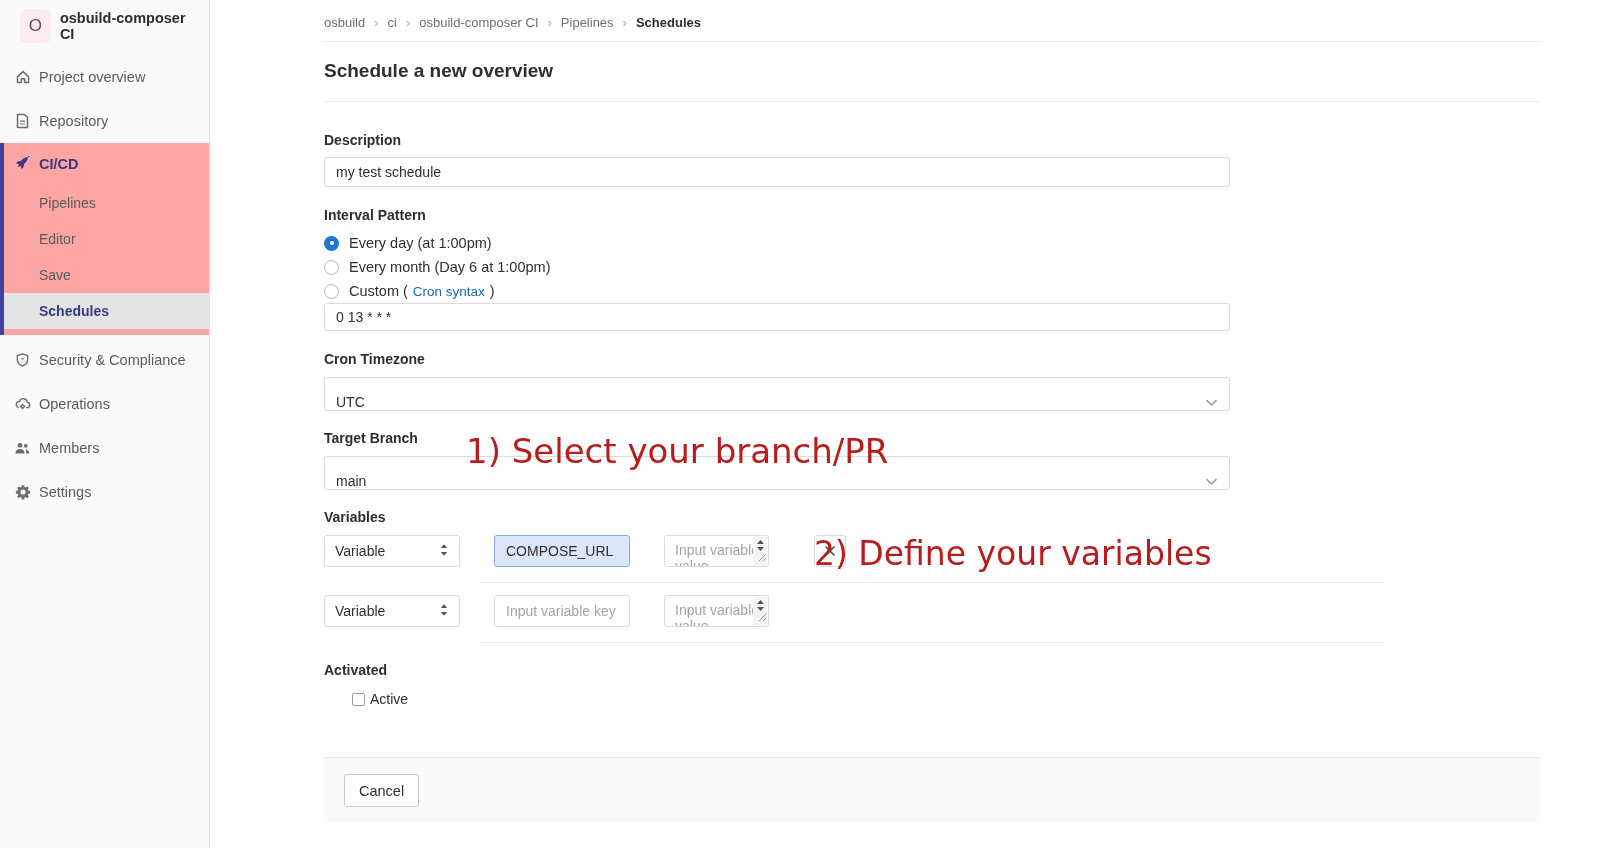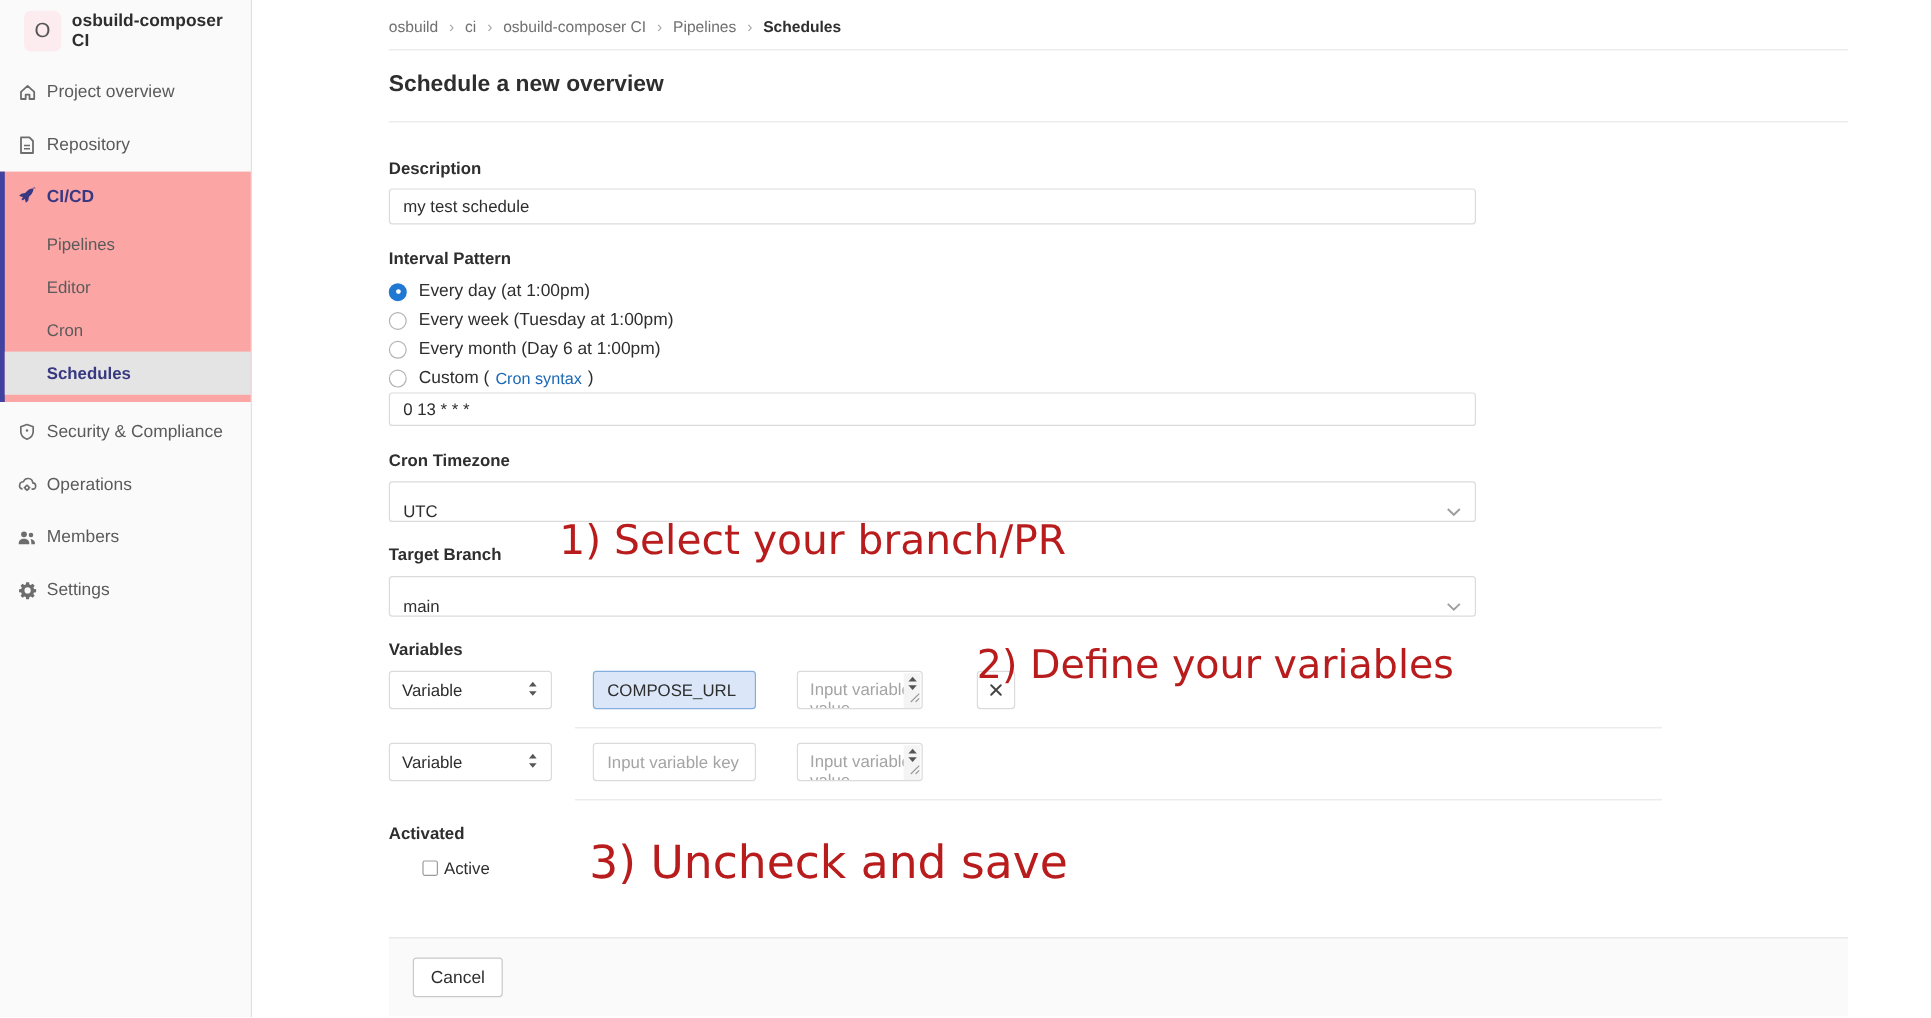--- a/index.html
+++ b/index.html
@@ -168,21 +168,21 @@
           </span>
           <span>CI/CD</span>
         </div>
         <div class="sub-item">
           <span>Pipelines</span>
         </div>
         <div class="sub-item">
           <span>Editor</span>
         </div>
         <div class="sub-item">
-          <span>Cron</span>
+          <span>Save</span>
         </div>
         <div class="sub-item active">
           <span>Schedules</span>
         </div>
       </div>
 
       <div class="nav-item" style="margin-top:3px;">
         <span class="icn">
           <svg width="15" height="16" viewBox="0 0 16 16" fill="none" stroke="currentColor" stroke-width="1.5">
               <path d="M8 1.4l5.5 2v4.1c0 3.4-2.4 5.7-5.5 6.9-3.1-1.2-5.5-3.5-5.5-6.9V3.4z" stroke-linejoin="round"></path>
@@ -246,24 +246,20 @@
       <input class="text-input" type="text" value="my test schedule" style="">
 
       <div class="lbl mt20">Interval Pattern</div>
       <div class="radios">
         <div class="radio-row">
           <span class="radio checked"></span>
           <span>Every day (at 1:00pm)</span>
         </div>
         <div class="radio-row">
           <span class="radio"></span>
-          <span>Every week (Tuesday at 1:00pm)</span>
-        </div>
-        <div class="radio-row">
-          <span class="radio"></span>
           <span>Every month (Day 6 at 1:00pm)</span>
         </div>
         <div class="radio-row">
           <span class="radio"></span>
           <span class="custom-prefix">Custom (</span>
           <a class="link">Cron syntax</a>
           <span class="custom-suffix">)</span>
         </div>
       </div>
       <input class="text-input cron-input" type="text" value="0 13 * * *" style="">
@@ -359,15 +355,14 @@
         <span>Active</span>
       </div>
 
       <div class="form-actions">
         <button class="btn btn-default">Cancel</button>
       </div>
     </div>
 
     <div class="annotation ann1">1) Select your branch/PR</div>
     <div class="annotation ann2">2) Define your variables</div>
-    <div class="annotation ann3">3) Uncheck and save</div>
   </main>
 </div>
 
 </body></html>

